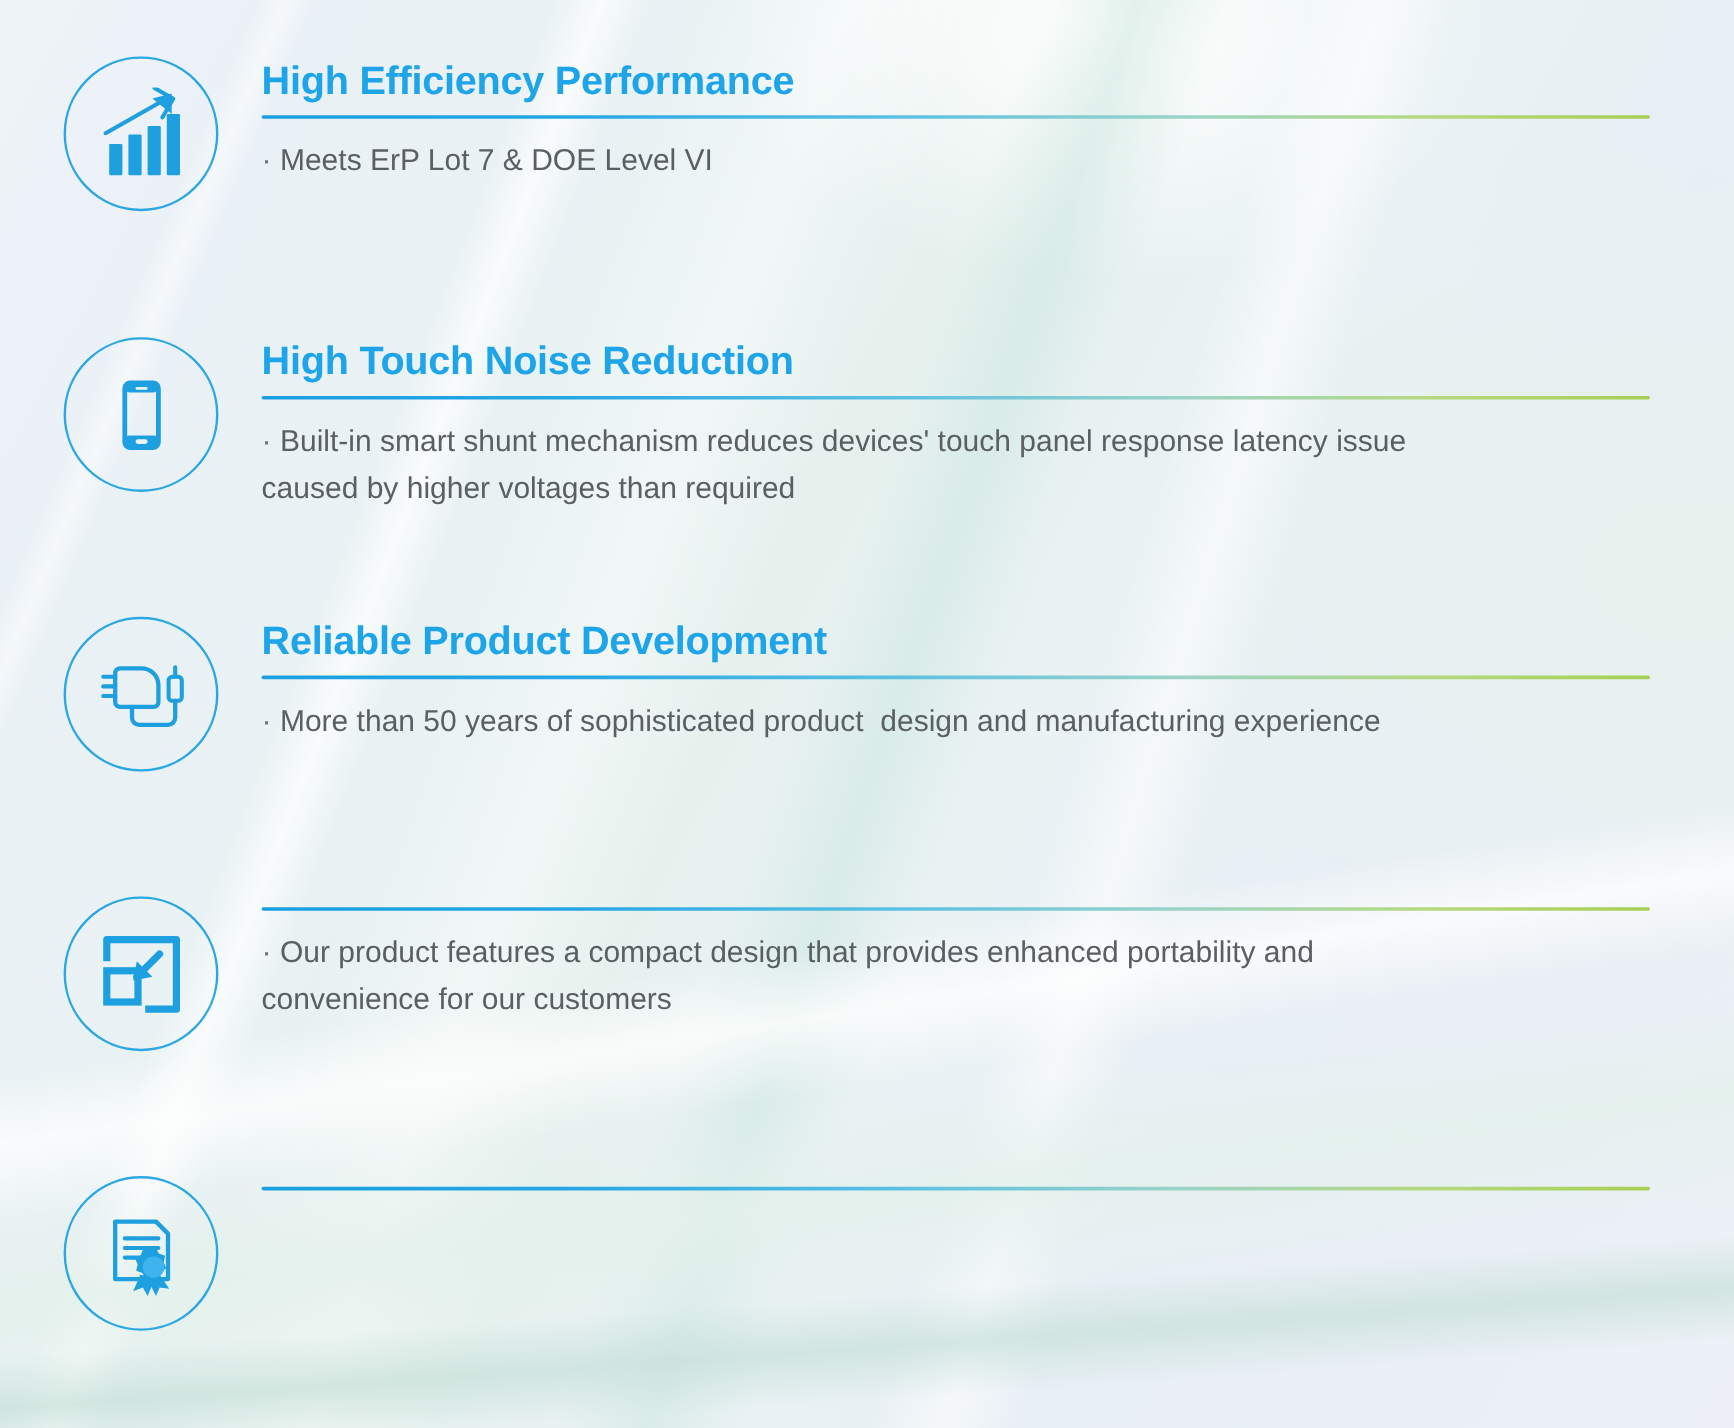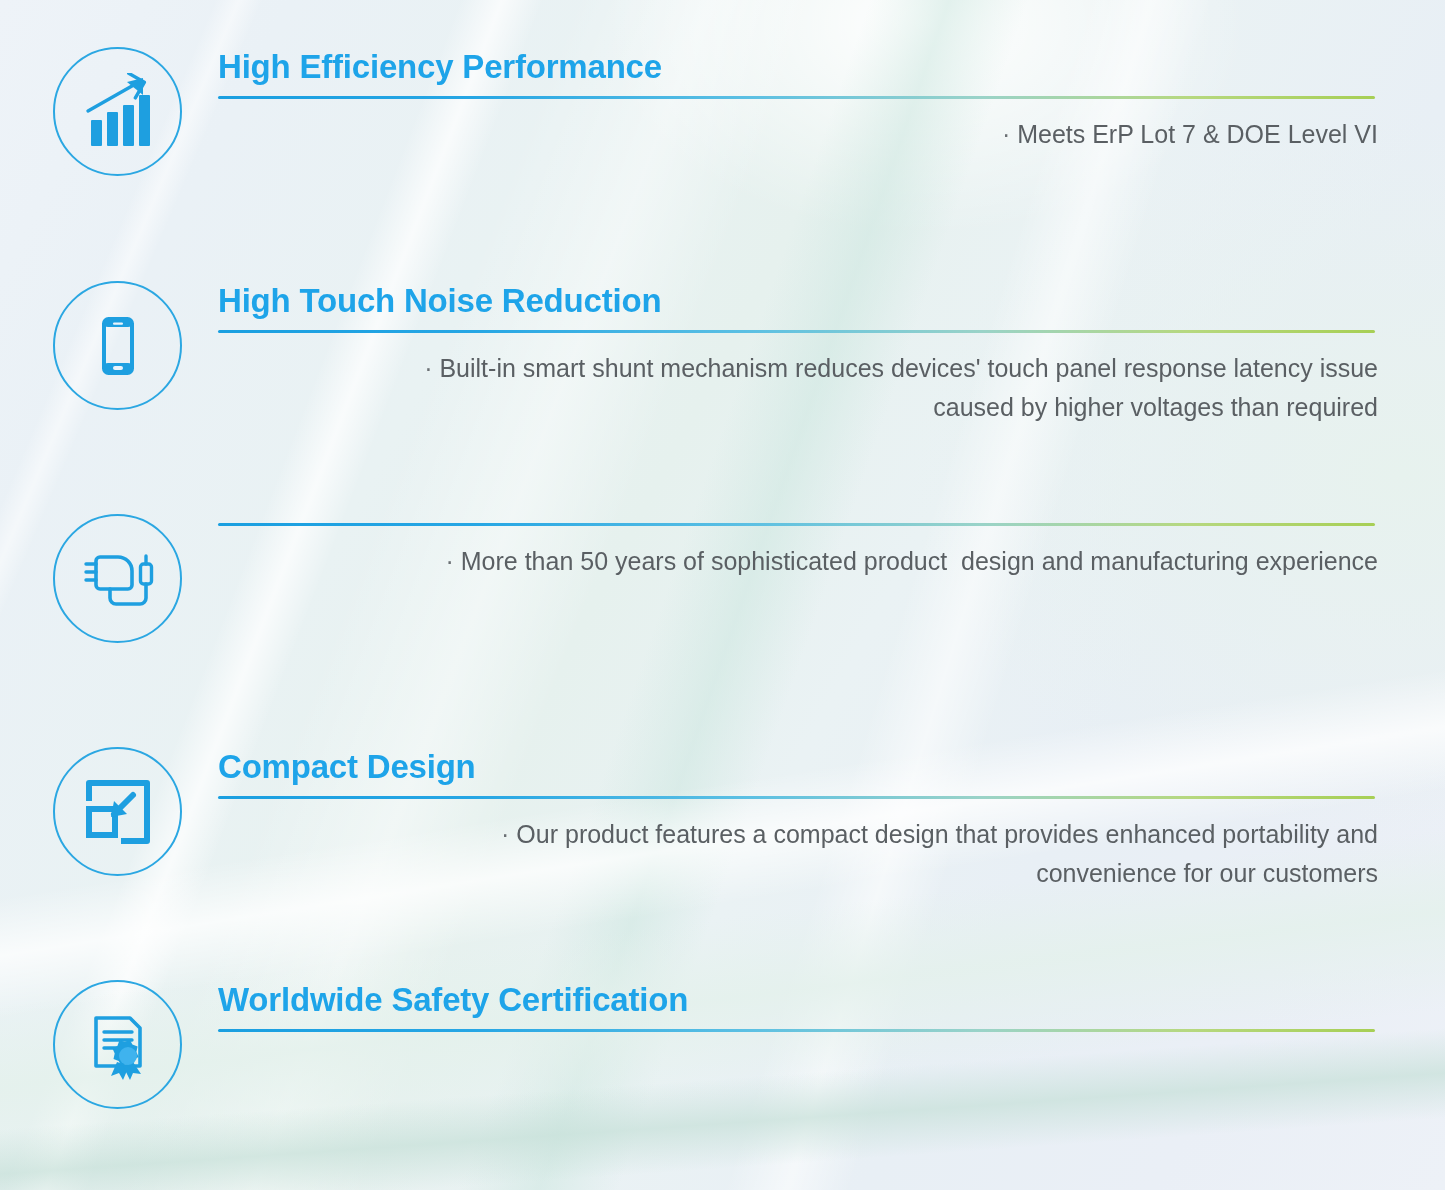--- a/index.html
+++ b/index.html
@@ -65,21 +65,21 @@
     font-size:33px;
     line-height:40px;
     letter-spacing:-.2px;
     white-space:nowrap;
   }
   .f-rule {
     height:3px; width:1157px; margin-top:9px;
     background:linear-gradient(90deg,#1a9fe0 0%, #26a6e4 22%, #5cc0e3 46%, #9ad3c8 66%, #b6d87f 84%, #a7cf55 100%);
     border-radius:2px;
   }
-  .f-lines { margin-top:16px;text-align:right; }
+  .f-lines { margin-top:16px; }
   .f-line {
     color:#5a5f63;
     font-size:25px;
     line-height:39px;
     white-space:pre-wrap;
   }
   .f-line .bullet { color:#6b7074; }
   .f-line .txt { }
 </style>
 </head>
@@ -146,56 +146,55 @@
     <div class="icon-wrap">
       <svg width="80" height="78" viewBox="0 0 80 78">
         <path d="M22 17 H40 a14 14 0 0 1 14 14 V45 a4 4 0 0 1 -4 4 H22 a4 4 0 0 1 -4 -4 V21 a4 4 0 0 1 4 -4 Z" fill="none" stroke="#1E9FE0" stroke-width="3.6" stroke-linejoin="round"></path>
         <path d="M18 24 H8 M18 32 H8 M18 40 H8" stroke="#1E9FE0" stroke-width="3.4" stroke-linecap="round"></path>
         <path d="M32 49 V58 a6 6 0 0 0 6 6 H62 a6 6 0 0 0 6 -6 V44" fill="none" stroke="#1E9FE0" stroke-width="3.6" stroke-linecap="round" stroke-linejoin="round"></path>
         <rect x="62.5" y="24" width="11" height="20" rx="3" fill="none" stroke="#1E9FE0" stroke-width="3.4"></rect>
         <path d="M68 24 V16" stroke="#1E9FE0" stroke-width="3.4" stroke-linecap="round"></path>
       </svg>
     </div>
     <div class="body-col">
+      <div class="f-title">Reliable Product Development</div>
       <div class="f-rule"></div>
       <div class="f-lines">
         <div class="f-line"><span class="bullet">·</span> <span class="txt">More than 50 years of sophisticated product  design and manufacturing experience</span></div>
       </div>
     </div>
   </div>
 
   <div class="feature" style="top:747px">
     <div class="icon-wrap">
       <svg width="74" height="74" viewBox="0 0 74 74">
         <path d="M8 26 V8 H66 V66 H40" fill="none" stroke="#1E9FE0" stroke-width="6" stroke-linejoin="round"></path>
         <rect x="8" y="34" width="26" height="26" fill="none" stroke="#1E9FE0" stroke-width="6"></rect>
         <path d="M52 20 L33 39" stroke="#1E9FE0" stroke-width="6" stroke-linecap="round"></path>
         <polygon points="30,42 46,39 33,26" fill="#1E9FE0"></polygon>
       </svg>
     </div>
     <div class="body-col">
-      <div class="f-title">Compact Design</div>
       <div class="f-rule"></div>
       <div class="f-lines">
         <div class="f-line"><span class="bullet">·</span> <span class="txt">Our product features a compact design that provides enhanced portability and
 convenience for our customers</span></div>
       </div>
     </div>
   </div>
 
   <div class="feature" style="top:980px">
     <div class="icon-wrap">
       <svg width="74" height="74" viewBox="0 0 74 74">
         <path d="M15 10 H49 L59 20 V58 H15 Z" fill="none" stroke="#1E9FE0" stroke-width="3.6" stroke-linejoin="round"></path>
         <path d="M23 24 H51 M23 32 H51 M23 40 H40" stroke="#1E9FE0" stroke-width="3.4" stroke-linecap="round"></path>
         <path d="M36 54 L30 68 L38 65 L42 72 L48 58 Z" fill="#1E9FE0"></path>
         <path d="M52 54 L60 66 L52 65 L49 72 L42 58 Z" fill="#1E9FE0"></path>
         <path d="M44.5 30 l5.2 1.9 5.1 -2.2 2.6 4.9 5.2 1.9 -1.2 5.4 2.2 5.1 -4.9 2.6 -1.9 5.2 -5.4 -1.2 -5.1 2.2 -2.6 -4.9 -5.2 -1.9 1.2 -5.4 -2.2 -5.1 4.9 -2.6 Z" fill="#1E9FE0" transform="translate(-6,2)"></path>
         <circle cx="47" cy="48" r="9" fill="#3FB3EE"></circle>
       </svg>
     </div>
     <div class="body-col">
-      <div class="f-title">Worldwide Safety Certification</div>
       <div class="f-rule"></div>
     </div>
   </div>
 
 </div>
 
 </body></html>

